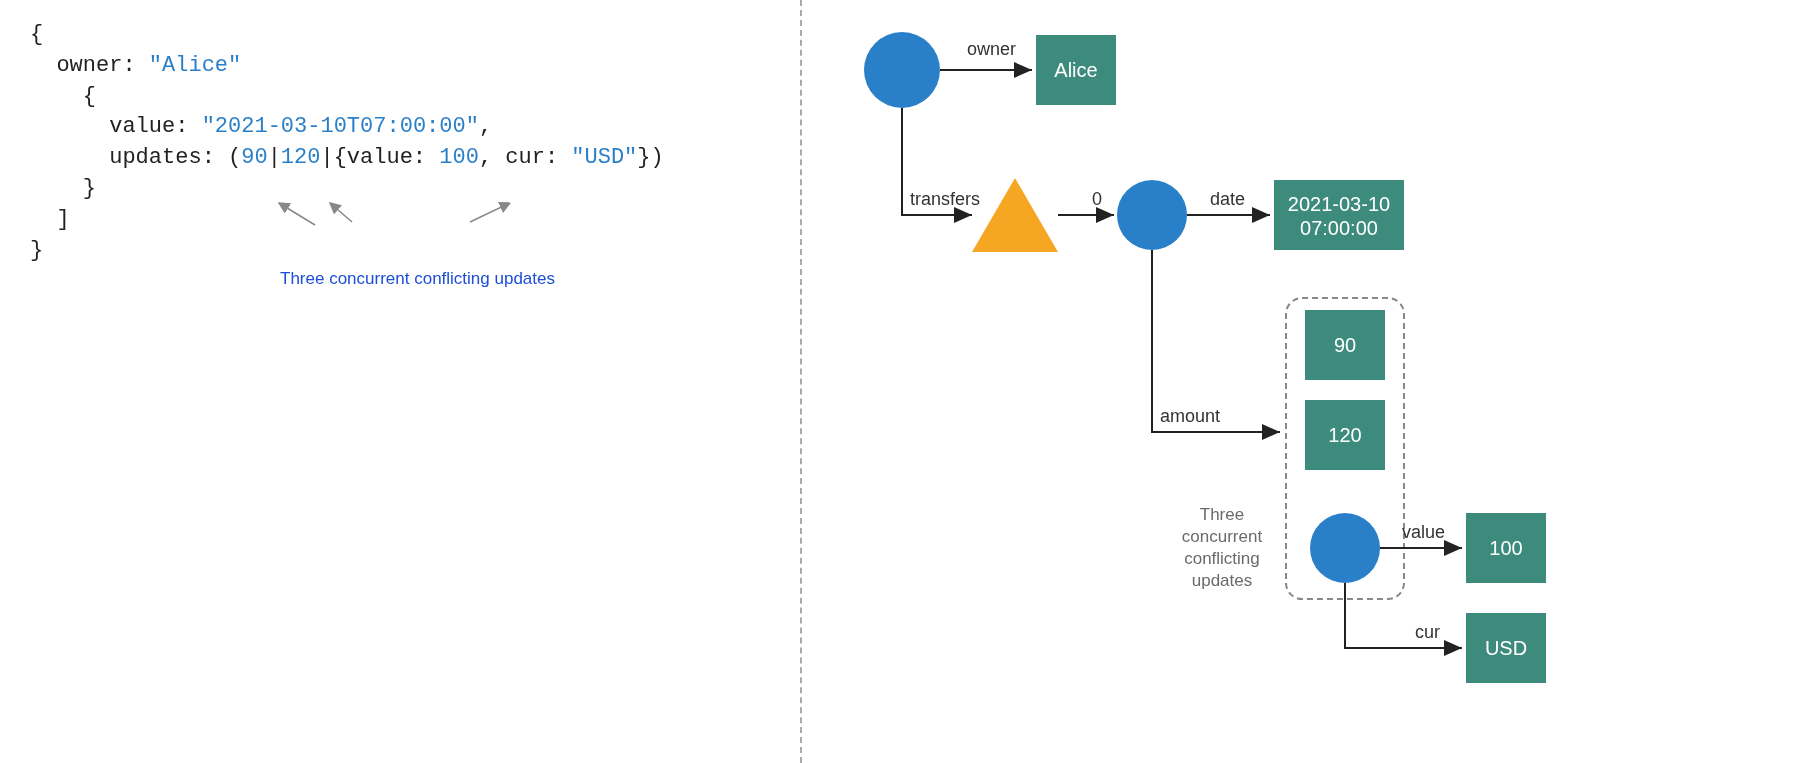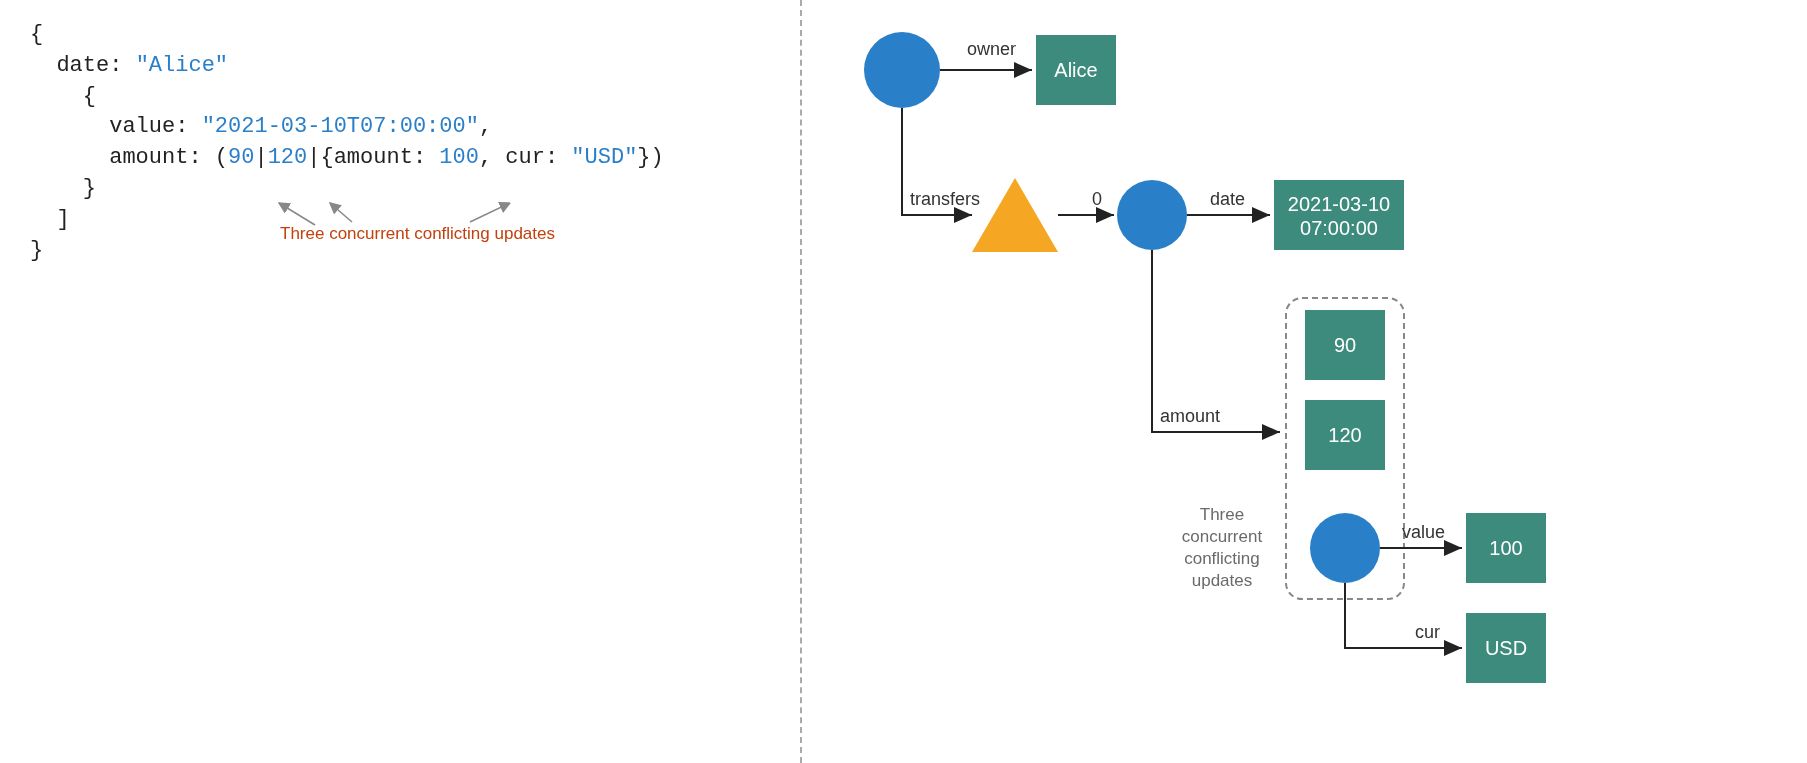--- a/index.html
+++ b/index.html
@@ -31,22 +31,23 @@
     .code-line {
       white-space: pre;
     }
     .blue {
       color: #2a7fc9;
     }
     .annotation-left {
       position: absolute;
       font-family: 'Segoe UI', Arial, sans-serif;
       font-size: 17px;
-      color: #c2410c;
+      color: #1d4ed8;
       font-weight: 300;
+      margin-top: 45px;
     }
     .divider {
       width: 0;
       border-left: 2px dashed #aaa;
       height: 100%;
     }
     .right-panel {
       flex: 1;
       position: relative;
     }
@@ -97,24 +98,24 @@
       font-weight: 300;
       text-anchor: middle;
     }
   </style>
 </head>
 <body>
 
 <div class="container">
   <div class="left-panel">
     <div class="code-line">{</div>
-    <div class="code-line"><span>  date: </span><span class="blue">"Alice"</span></div>
+    <div class="code-line"><span>  owner: </span><span class="blue">"Alice"</span></div>
     <div class="code-line">    {</div>
     <div class="code-line"><span>      value: </span><span class="blue">"2021-03-10T07:00:00"</span><span>,</span></div>
-    <div class="code-line"><span>      amount: (</span><span class="blue">90</span><span>|</span><span class="blue">120</span><span>|{amount: </span><span class="blue">100</span><span>, cur: </span><span class="blue">"USD"</span><span>})</span></div>
+    <div class="code-line"><span>      updates: (</span><span class="blue">90</span><span>|</span><span class="blue">120</span><span>|{value: </span><span class="blue">100</span><span>, cur: </span><span class="blue">"USD"</span><span>})</span></div>
     <div class="code-line">    }</div>
     <div class="code-line">  ]</div>
     <div class="code-line">}</div>
 
     <svg style="position:absolute; left:0; top:0; pointer-events:none;" width="800" height="300">
       <defs>
         <marker id="arrowgray" markerWidth="8" markerHeight="8" refX="7" refY="4" orient="auto">
           <path d="M0,0 L8,4 L0,8 Z" fill="#888"></path>
         </marker>
       </defs>

